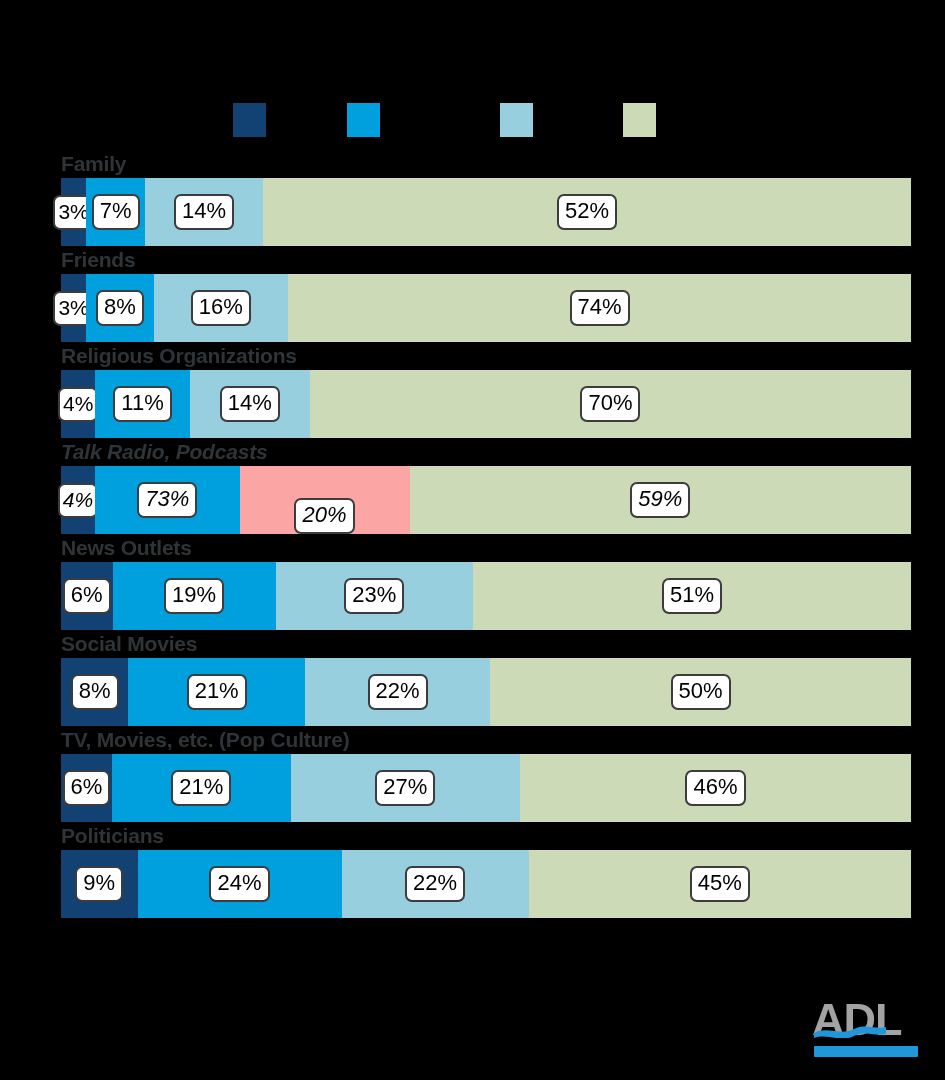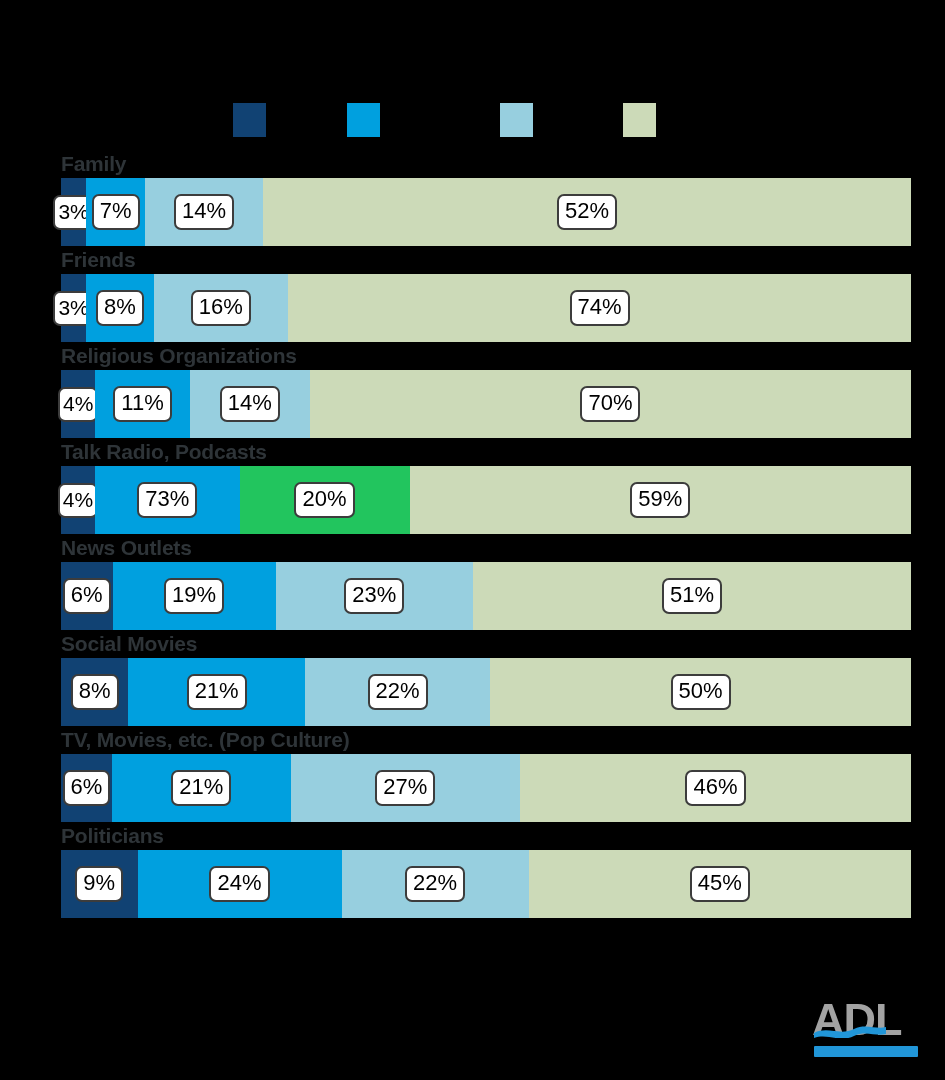--- a/index.html
+++ b/index.html
@@ -196,30 +196,30 @@
             <span class="seg-label">11%</span>
           </div>
           <div class="seg" style="background: rgb(151, 207, 223); width: 14.1414%;">
             <span class="seg-label">14%</span>
           </div>
           <div class="seg" style="background: rgb(204, 218, 184); width: 70.7071%;">
             <span class="seg-label">70%</span>
           </div>
         </div>
       </div>
-      <div class="row" style="top: 440px; height: 94px;">
+      <div class="row" style="top: 440px; height: 94px; font-style: italic;">
         <div class="row-label">Talk Radio, Podcasts</div>
         <div class="bar">
           <div class="seg" style="background: rgb(17, 66, 115); width: 4%;">
             <span class="seg-label narrow">4%</span>
           </div>
           <div class="seg" style="background: rgb(0, 160, 223); width: 17%;">
             <span class="seg-label">73%</span>
           </div>
-          <div class="seg" style="background: #22c55e; width: 20%;">
+          <div class="seg" style="background: #fca5a5; width: 20%; align-items: flex-end;">
             <span class="seg-label">20%</span>
           </div>
           <div class="seg" style="background: rgb(204, 218, 184); width: 59%;">
             <span class="seg-label">59%</span>
           </div>
         </div>
       </div>
       <div class="row" style="top: 536px; height: 94px;">
         <div class="row-label">News Outlets</div>
         <div class="bar">

